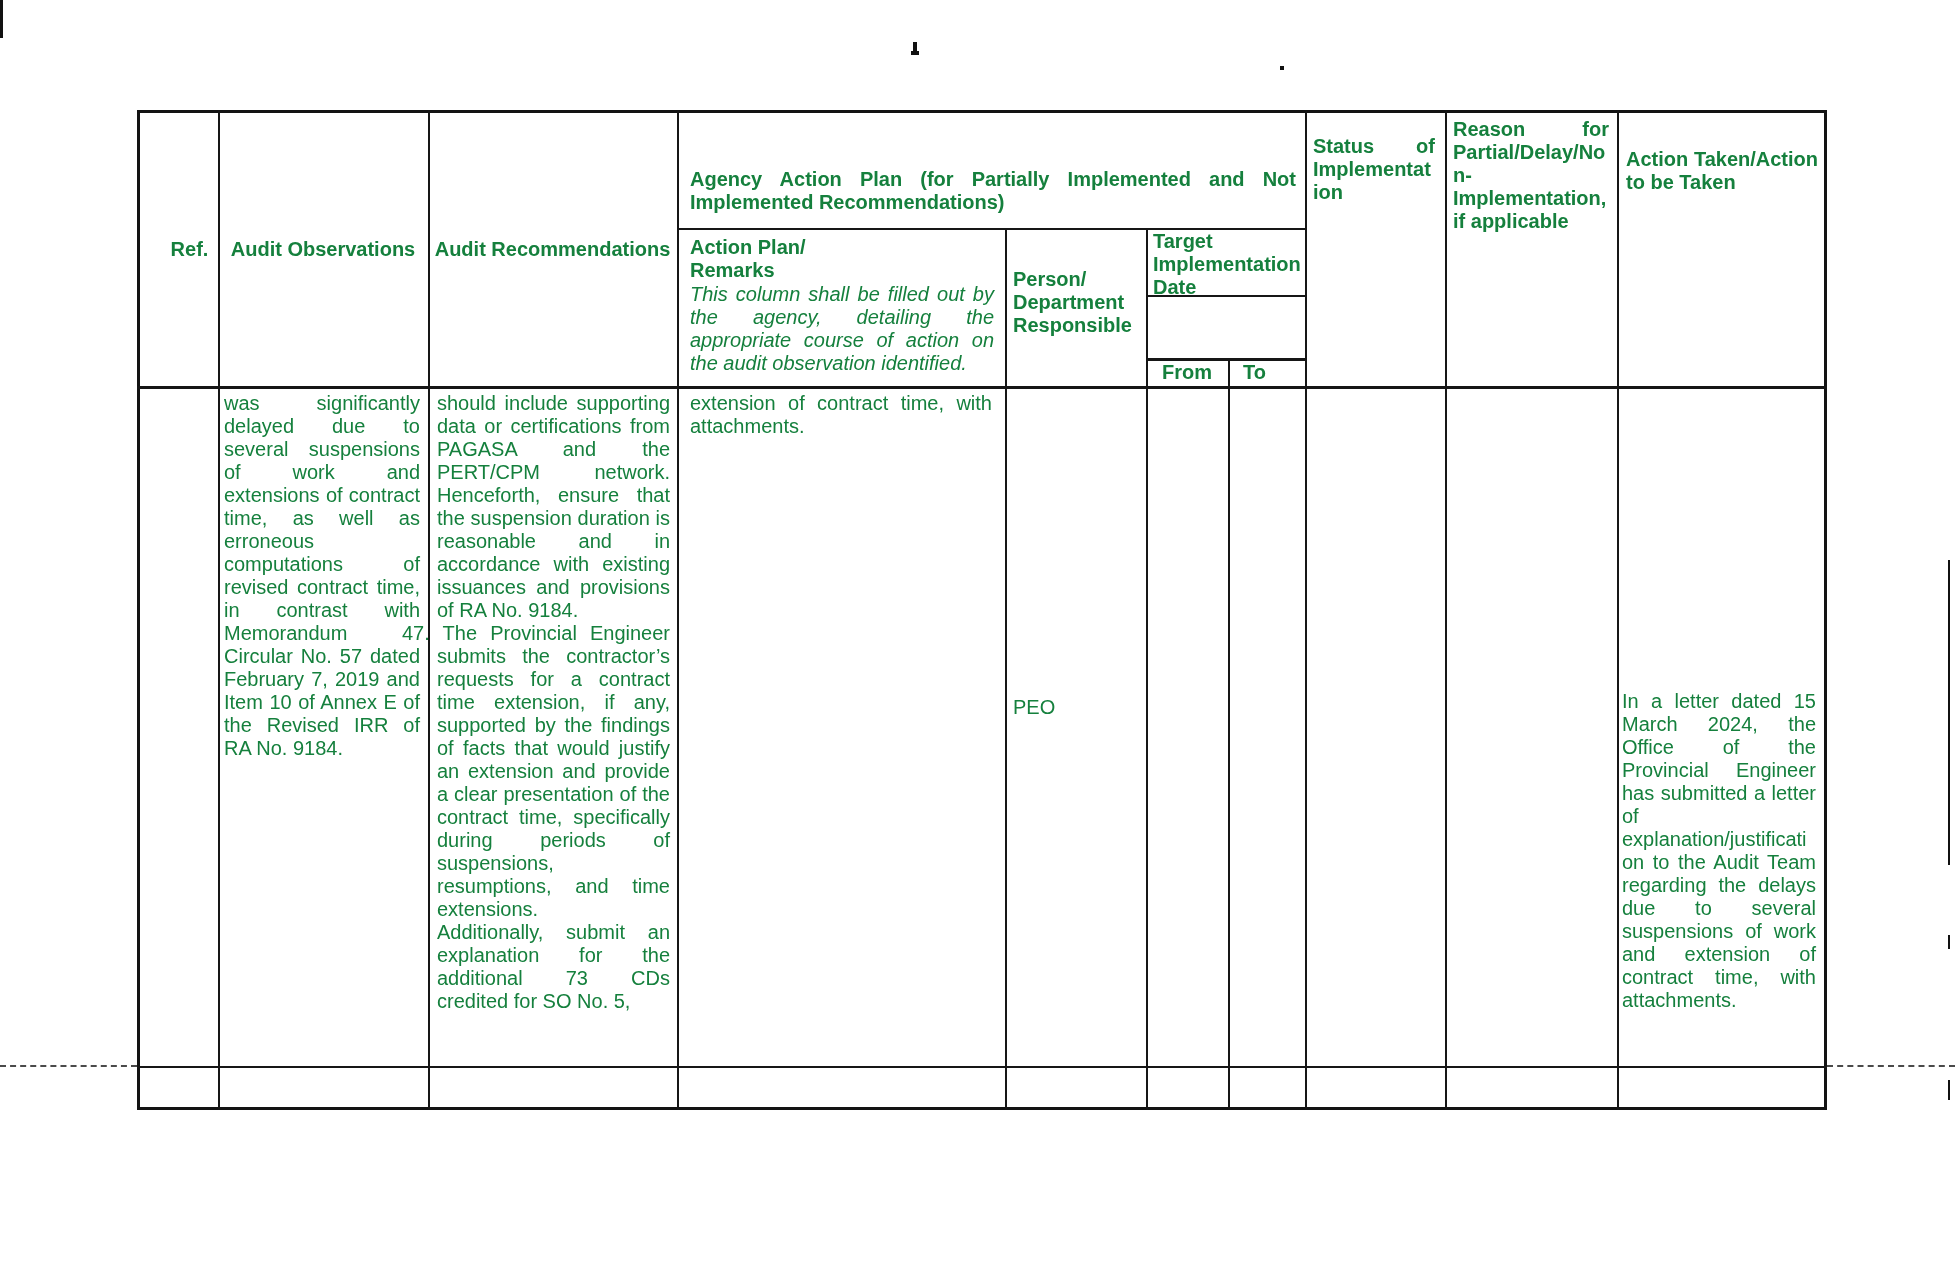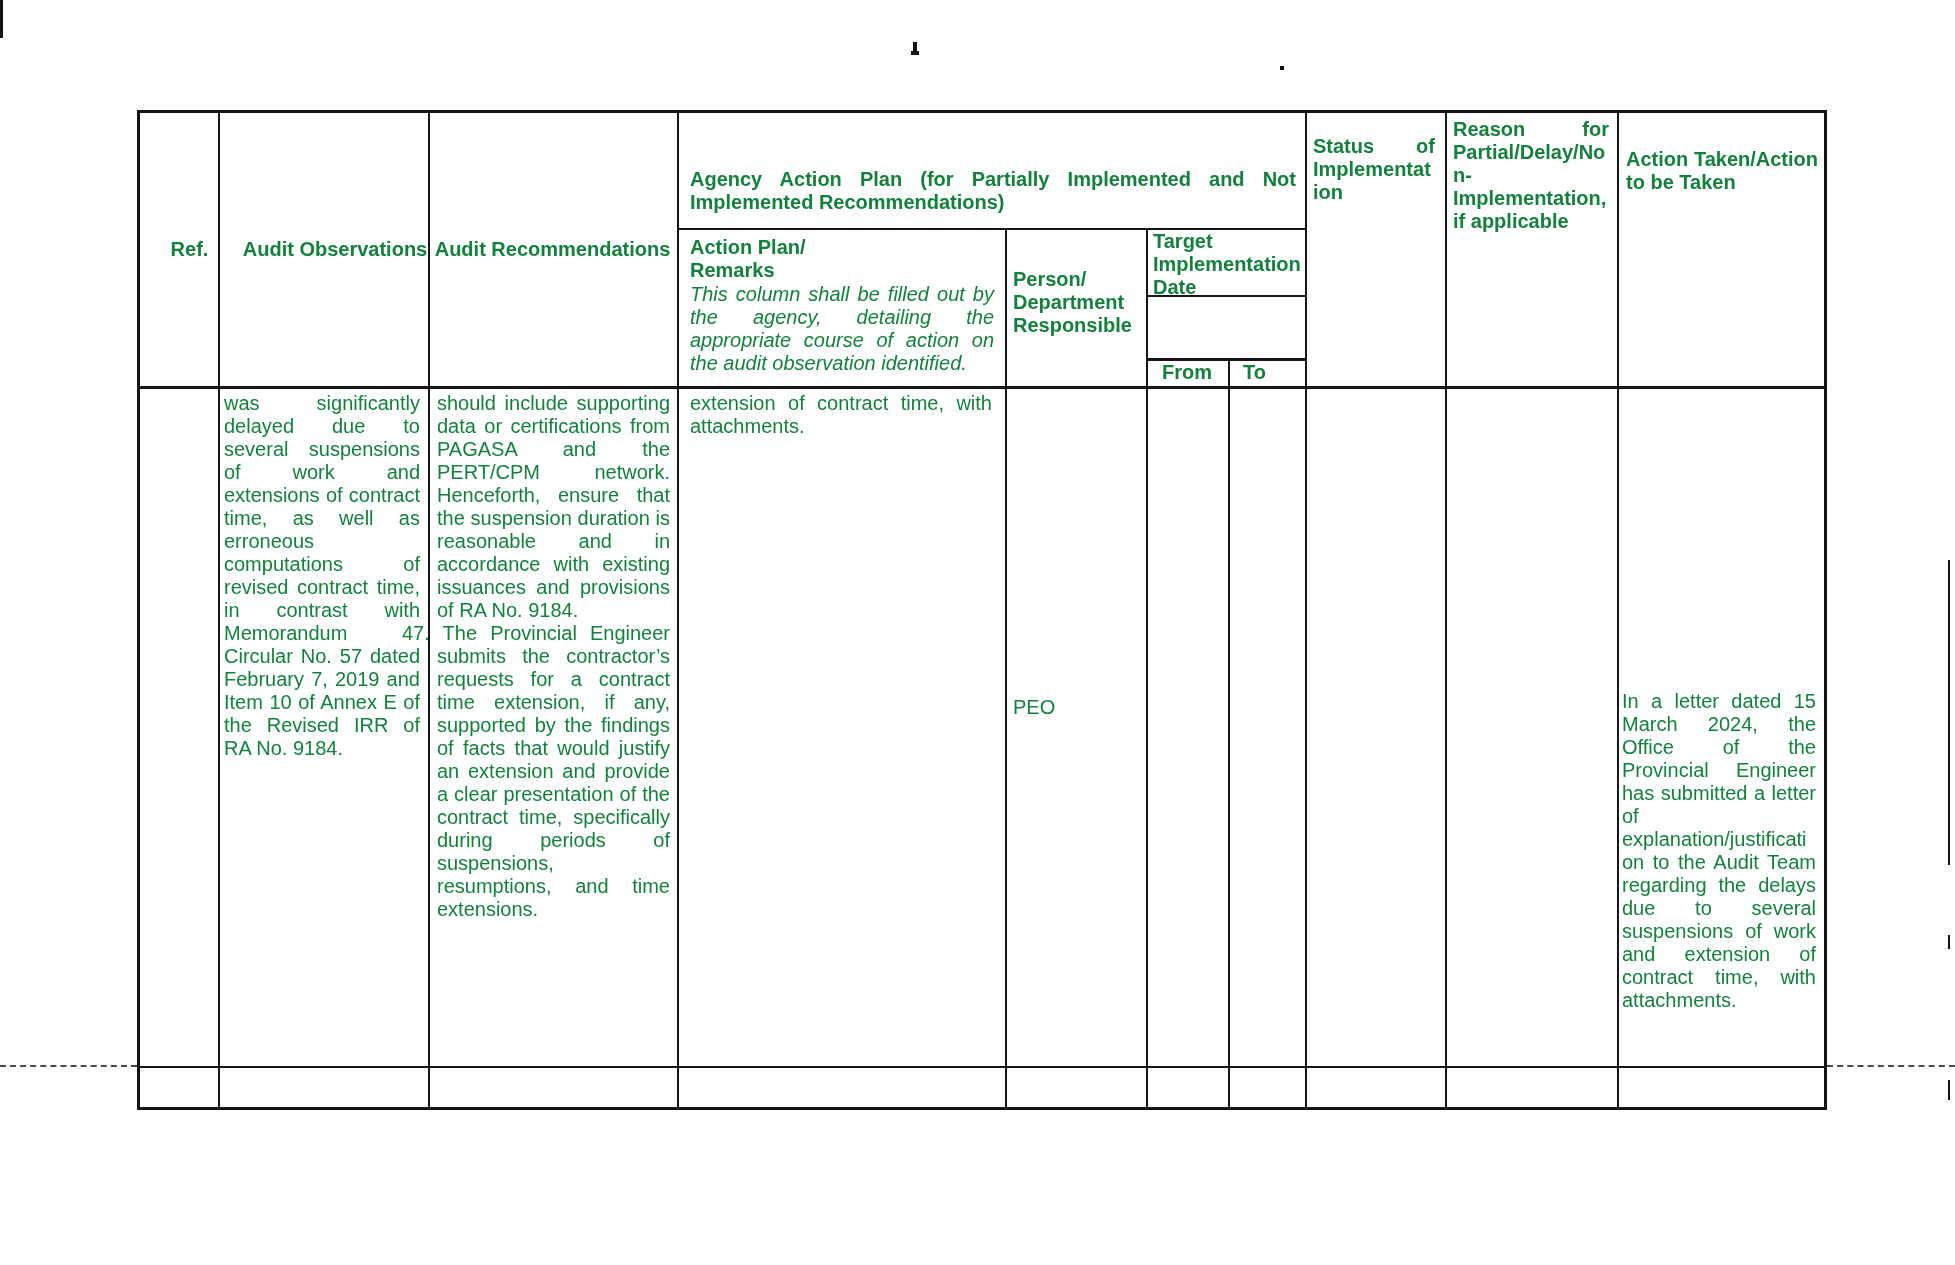--- a/index.html
+++ b/index.html
@@ -45,21 +45,21 @@
   <div class="line" style="left:677px; top:228px; width:630px; height:2px;"></div>
   <div class="line" style="left:1146px; top:295px; width:160px; height:2px;"></div>
   <div class="line" style="left:1146px; top:358px; width:160px; height:3px;"></div>
   <div class="line" style="left:137px; top:386px; width:1690px; height:3px;"></div>
   <div class="line" style="left:137px; top:1066px; width:1690px; height:2px;"></div>
   <div class="dash" style="left:0px; top:1065px; width:137px;"></div>
   <div class="dash" style="left:1827px; top:1065px; width:128px;"></div>
 
   <div class="t b c" style="left:137px; top:238px; width:105px;">Ref.</div>
 
-  <div class="t b c" style="left:218px; top:238px; width:234px;">Audit Observations</div>
+  <div class="t b c" style="left:218px; top:238px; width:210px;">Audit Observations</div>
 
   <div class="t b c" style="left:428px; top:238px; width:249px;">Audit Recommendations</div>
 
   <div class="t b j" style="left:690px; top:148px; width:606px;margin-top:20px;">Agency Action Plan (for Partially Implemented and Not Implemented Recommendations)</div>
 
   <div class="t b j wrap" style="left:1313px; top:135px; width:122px;">Status of Implementation</div>
 
   <div class="t b j wrap" style="left:1453px; top:118px; width:156px;">Reason for Partial/Delay/Non-Implementation, if applicable</div>
 
   <div class="t b j" style="left:1626px; top:148px; width:192px;">Action Taken/Action to be Taken</div>
@@ -77,20 +77,21 @@
 
   <div class="t b" style="left:1157px; top:361px; width:60px;text-align:center;">From</div>
 
   <div class="t b" style="left:1243px; top:361px; width:50px;">To</div>
 
   <div class="t j" style="left:224px; top:392px; width:196px;">was significantly delayed due to several suspensions of work and extensions of contract time, as well as erroneous computations of revised contract time, in contrast with Memorandum Circular No. 57 dated February 7, 2019 and Item 10 of Annex E of the Revised IRR of RA No. 9184.</div>
 
   <div class="t flow" style="left:437px; top:392px; width:233px;">
     <p class="ind j">should include supporting data or certifications from PAGASA and the PERT/CPM network. Henceforth, ensure that the suspension duration is reasonable and in accordance with existing issuances and provisions of RA No. 9184.</p>
     <p class="hang j"><span>47.</span> <span>The Provincial Engineer submits the contractor’s requests for a contract time extension, if any, supported by the findings of facts that would justify an extension and provide a clear presentation of the contract time, specifically during periods of suspensions, resumptions, and time extensions.</span></p>
+    <p class="ind j">Additionally, submit an explanation for the additional 73 CDs credited for SO No. 5,</p>
   </div>
 
   <div class="t j" style="left:690px; top:392px; width:302px;">extension of contract time, with attachments.</div>
 
   <div class="t" style="left:1013px; top:696px; width:100px;">PEO</div>
 
   <div class="t j wrap" style="left:1622px; top:690px; width:194px;">In a letter dated 15 March 2024, the Office of the Provincial Engineer has submitted a letter of explanation/justification to the Audit Team regarding the delays due to several suspensions of work and extension of contract time, with attachments.</div>
 
   <div class="ink" style="left:0px; top:0px; width:3px; height:38px;"></div>
 

